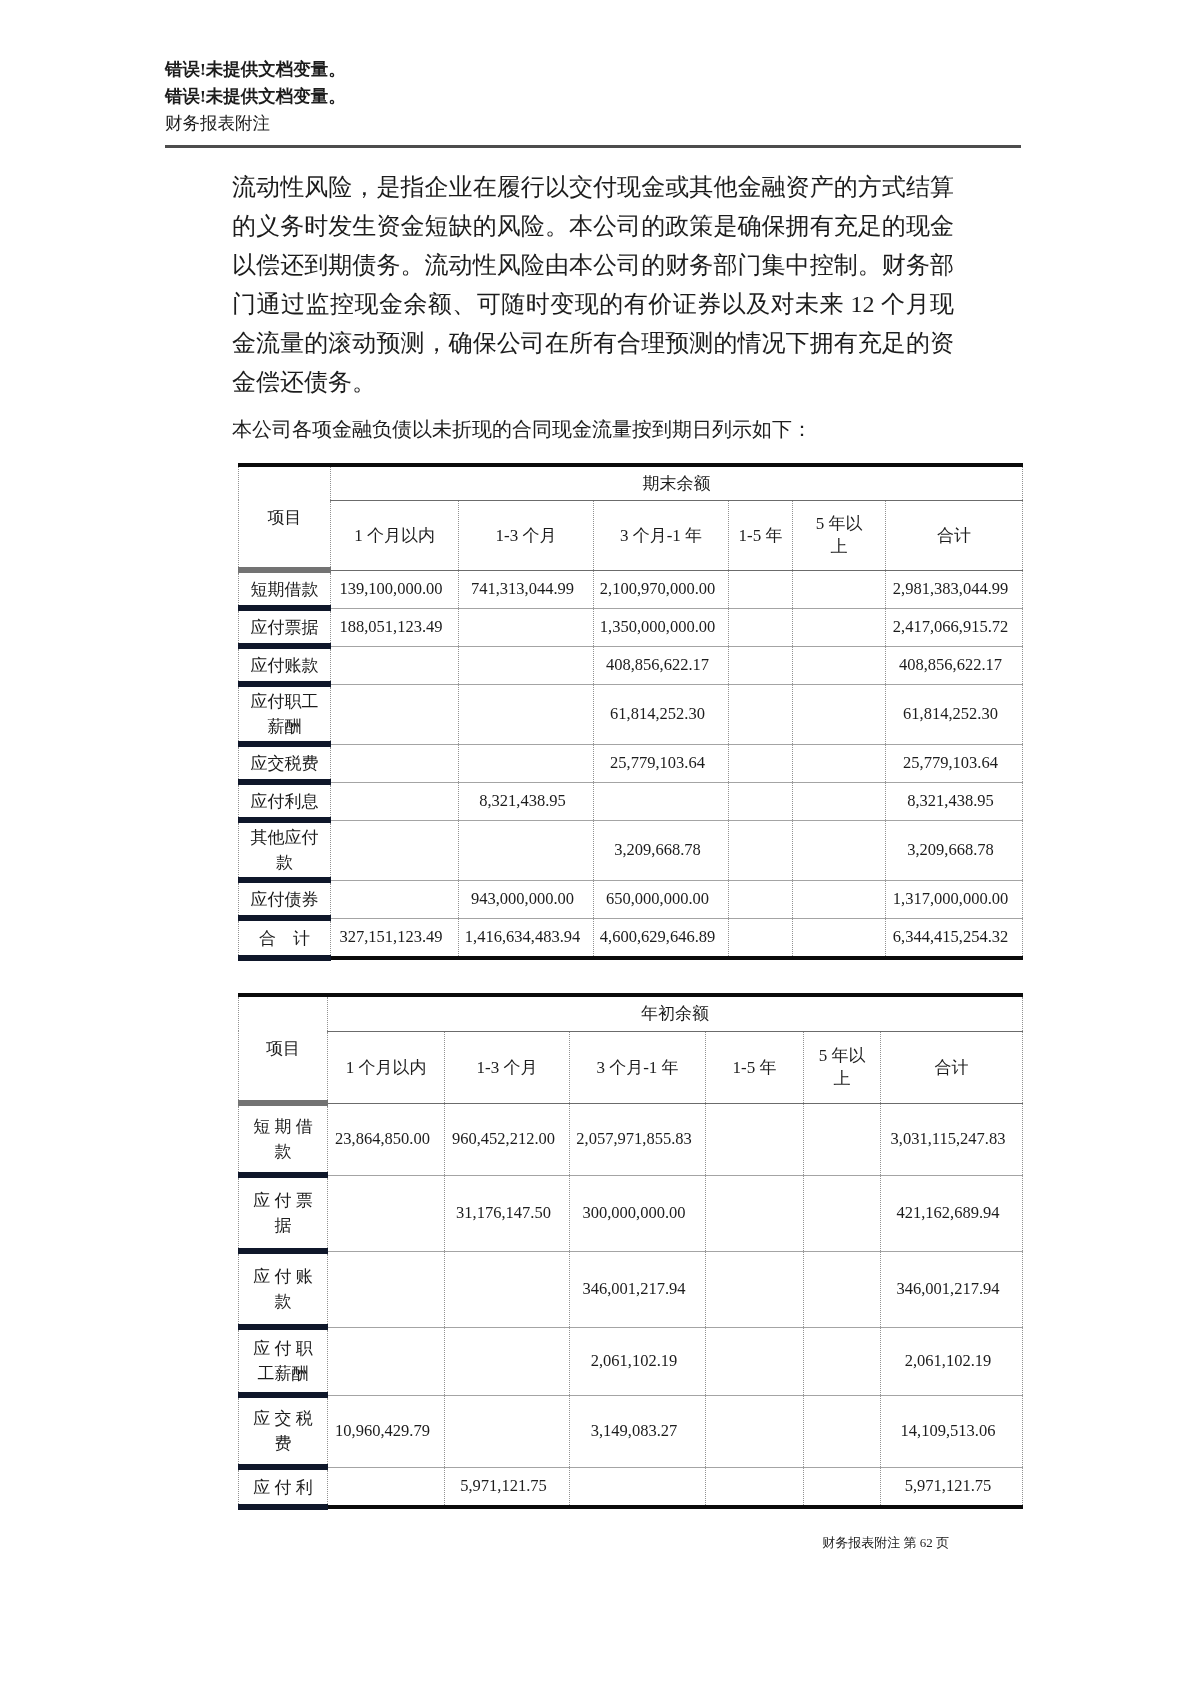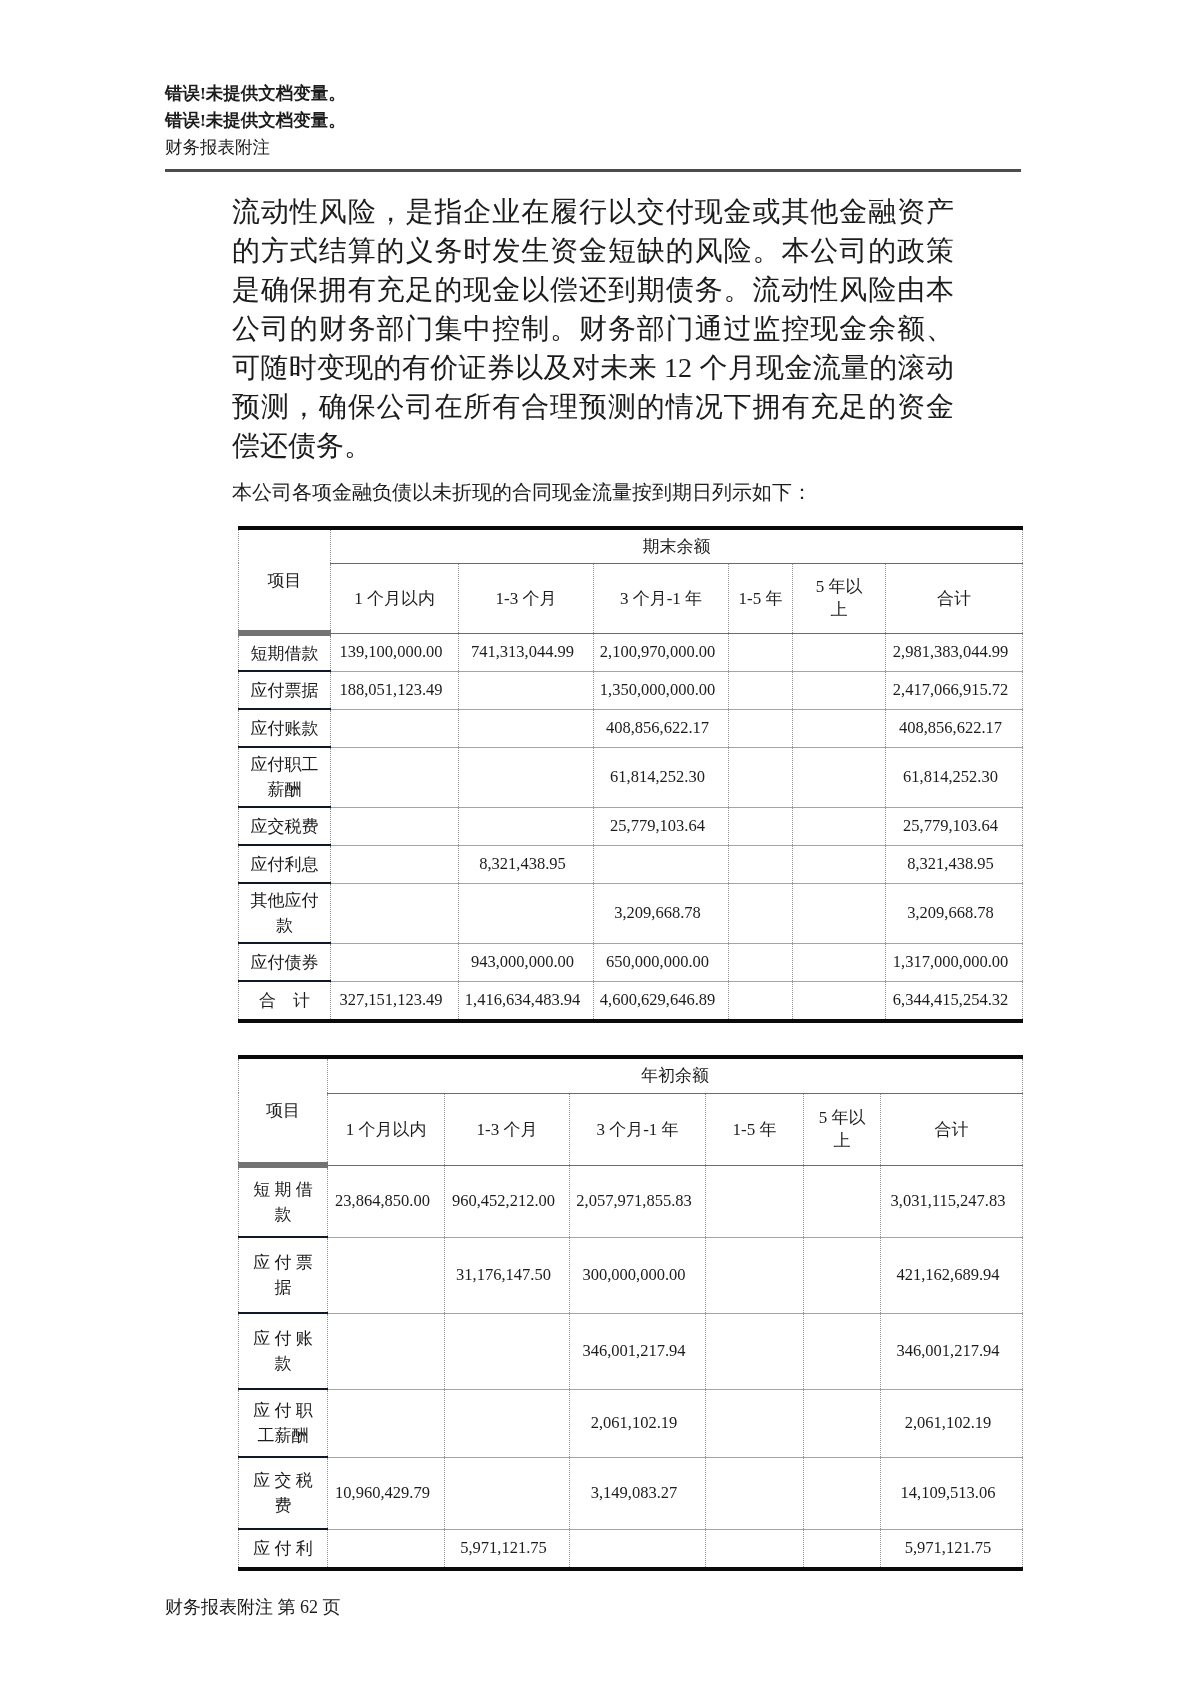--- a/index.html
+++ b/index.html
@@ -3,47 +3,47 @@
 <meta charset="utf-8">
 <style>
   * { margin:0; padding:0; box-sizing:border-box; }
   html,body { background:#ffffff; }
   .page {
     width:1200px; height:1696px; margin:0 auto; background:#ffffff;
     position:relative; overflow:hidden;
     font-family:"Liberation Serif","DejaVu Serif",serif;
     color:#1c1c1c;
   }
-  .doc-header { padding:56px 165px 0 165px;margin-top:24px; }
+  .doc-header { padding:56px 165px 0 165px; }
   .hl { font-size:17.5px; line-height:27px; }
   .hl.bold { font-weight:bold; }
   .header-rule { margin:8px 0 0 165px; width:856px; border-top:3px solid #4d4d4d; }
 
-  .para { margin:20px 0 0 232px; width:722px; font-size:28px; line-height:39px; text-align:justify; }
+  .para { margin:20px 0 0 232px; width:722px; font-size:24px; line-height:39px; text-align:justify; }
   .para-intro { margin:8px 0 0 232px; width:760px; font-size:20px; line-height:39px; }
 
   .fin-table {
     margin-left:238px; width:784px;
     border-collapse:collapse; table-layout:fixed;
     border-top:4px solid #0a0a0a; border-bottom:4px solid #0a0a0a;
     font-size:17px;
   }
   .fin-table td {
     border-left:1px dotted #919191; border-right:1px dotted #919191;
     vertical-align:middle; text-align:center; overflow:hidden;
   }
   .group-hd { border-bottom:1px solid #6b6b6b; }
   .item-hd  { border-bottom:6px solid #737373; }
   .sub-hd   { border-bottom:1px solid #6b6b6b; white-space:pre-line; line-height:23px; }
-  .lbl { white-space:pre-line; line-height:25px; border-bottom:2px solid #0f172a; padding:0 2px; }
+  .lbl { white-space:pre-line; line-height:25px; border-bottom:6px solid #0f172a; padding:0 2px; }
   .num { text-align:right; padding-right:7px; font-size:16.5px; border-bottom:1px solid #a4a4a4; }
   .t1 { margin-top:14px; }
   .t2 { margin-top:32px; }
 
-  .page-footer { margin:24px 0 0 165px; width:784px; text-align:left; font-size:18px; }
+  .page-footer { margin:24px 0 0 165px; width:784px; text-align:right; font-size:13px; }
 </style>
 </head>
 <body>
 
 <div class="page">
 
   <div class="doc-header">
     <div class="hl bold">错误!未提供文档变量。</div>
     <div class="hl bold">错误!未提供文档变量。</div>
     <div class="hl">财务报表附注</div>

